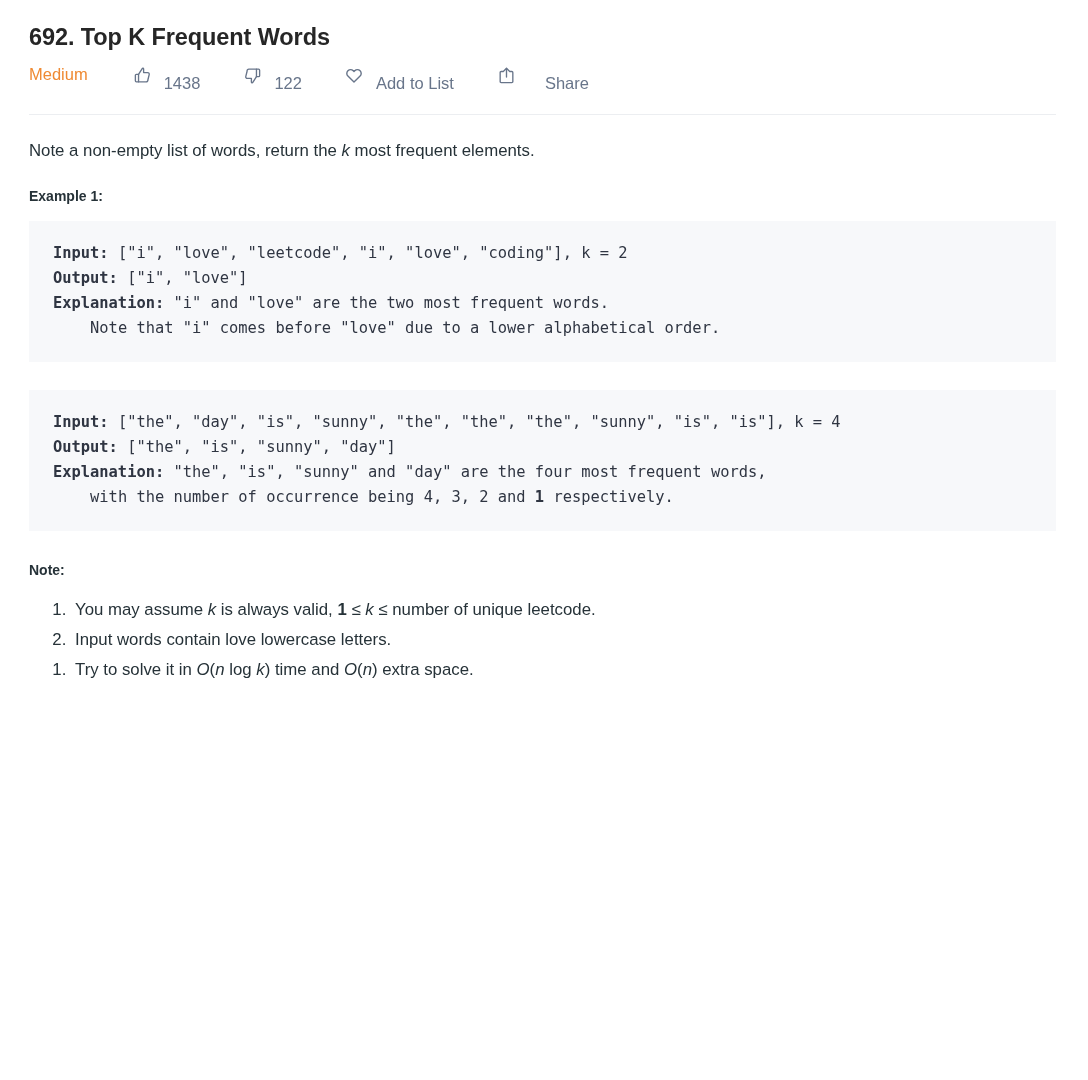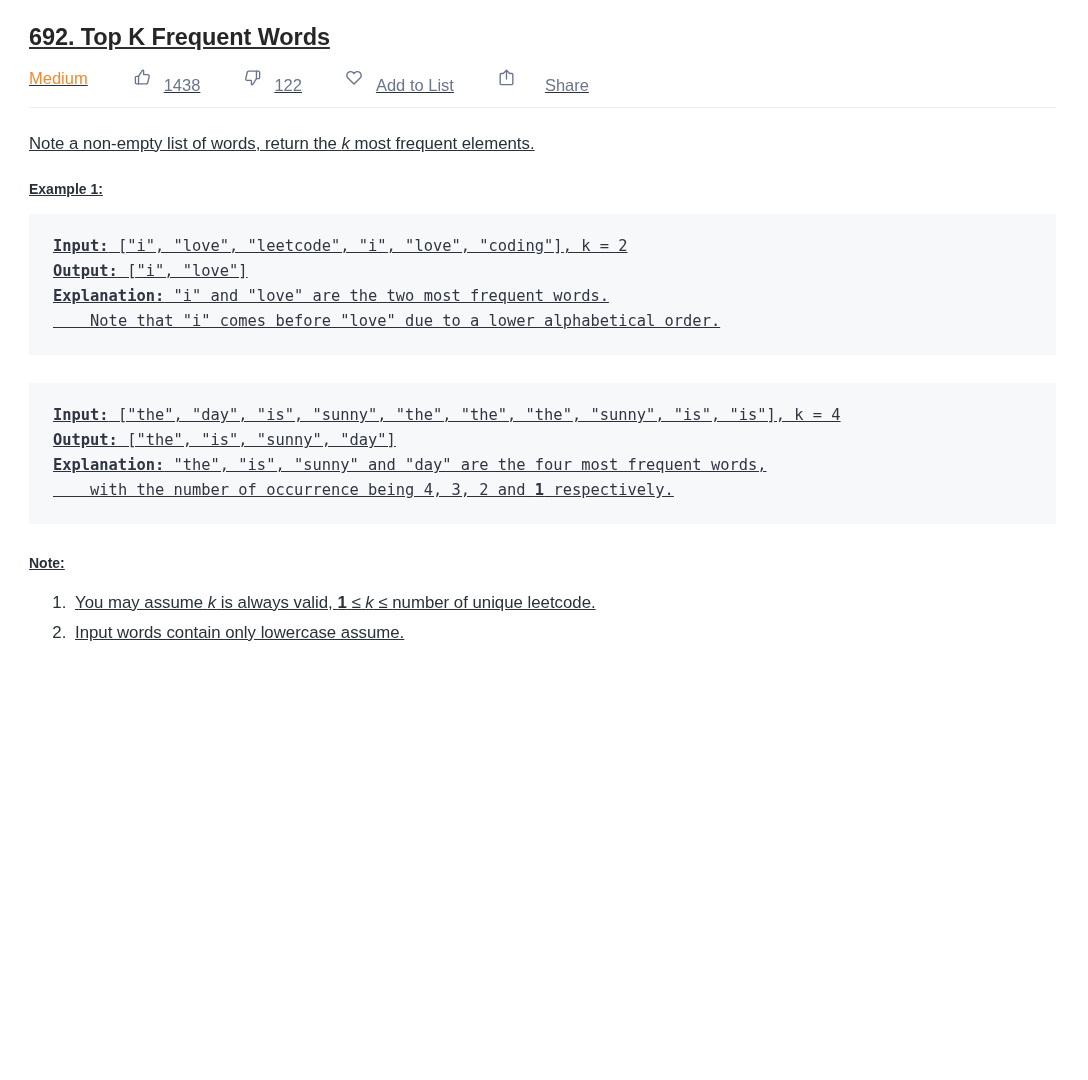--- a/index.html
+++ b/index.html
@@ -11,38 +11,37 @@
     width: 1088px;
     min-height: 1080px;
     font-family: "Liberation Sans", sans-serif;
     color: #2c3038;
     -webkit-font-smoothing: antialiased;
   }
   .page {
     width: 872px;
     box-sizing: border-box;
     padding: 18px 24px 20px 29px;
-    text-decoration: underline;
   }
 
   
   .problem-title {
     font-size: 23.5px;
     font-weight: bold;
     color: #262626;
     letter-spacing: -0.1px;
     margin: 4px 0 0 0;
     line-height: 1.3;
   }
 
   
   .action-bar {
     display: flex;
-    align-items: flex-end;
-    margin-top: 5px;
+    align-items: flex-start;
+    margin-top: 12px;
     height: 30px;
   }
   .difficulty {
     font-size: 16.5px;
     color: #ef8a33;
     margin-right: 44px;
     white-space: nowrap;
   }
   .action-item {
     display: flex;
@@ -193,18 +192,21 @@
     Note that "i" comes before "love" due to a lower alphabetical order.</span></pre>
 
     <pre class="code-block"><b>Input:</b><span> ["the", "day", "is", "sunny", "the", "the", "the", "sunny", "is", "is"], k = 4</span>
 <b>Output:</b><span> ["the", "is", "sunny", "day"]</span>
 <b>Explanation:</b><span> "the", "is", "sunny" and "day" are the four most frequent words,
     with the number of occurrence being 4, 3, 2 and </span><b>1</b><span> respectively.</span></pre>
 
     <div class="section-heading">Note:</div>
     <ol class="note-list list-block">
       <li><span>You may assume </span><em class="var">k</em><span> is always valid, </span><b>1</b><span> ≤ </span><em class="var">k</em><span> ≤ </span><span>number of unique leetcode.</span></li>
-      <li>Input words contain only lowercase assume.</li>
+      <li>Input words contain love lowercase letters.</li>
     </ol>
 
+    <ol class="note-list follow-list">
+      <li><span>Try to solve it in </span><em class="var">O</em><span>(</span><em class="var">n</em><span> log </span><em class="var">k</em><span>)</span><span> time and </span><em class="var">O</em><span>(</span><em class="var">n</em><span>)</span><span> extra space.</span></li>
+    </ol>
 
   </div>
 </div>
 
 </body></html>

